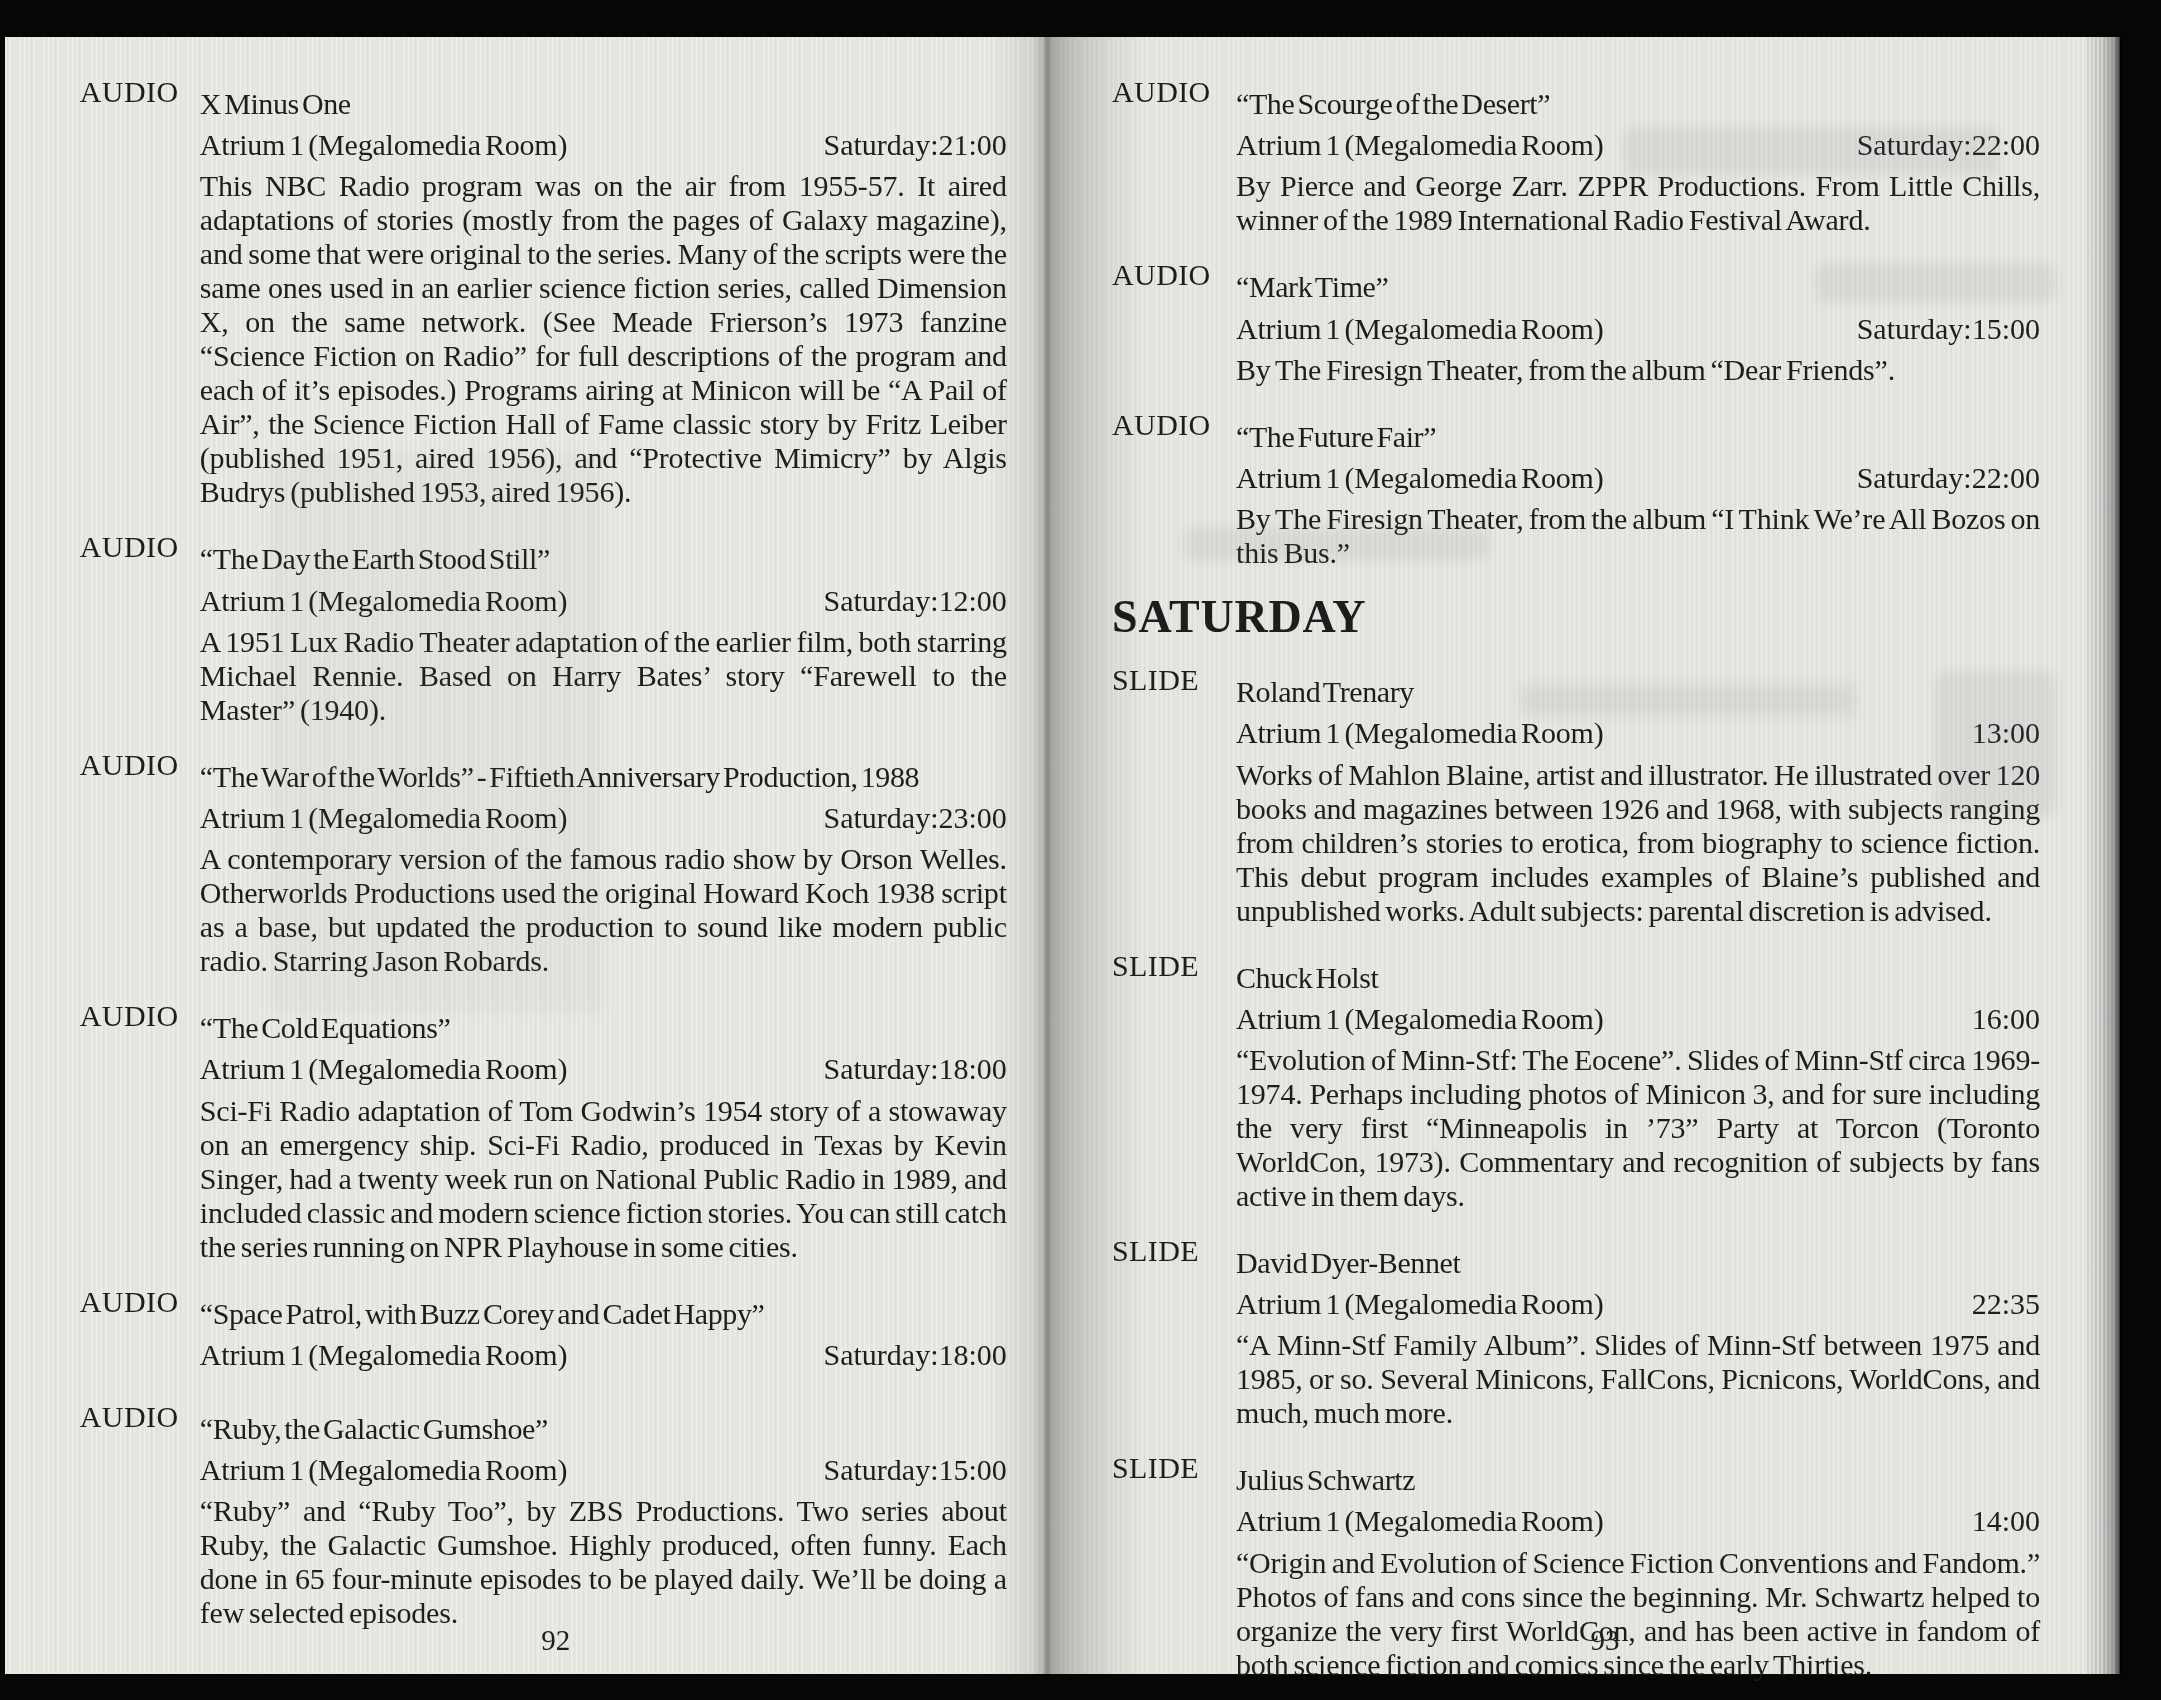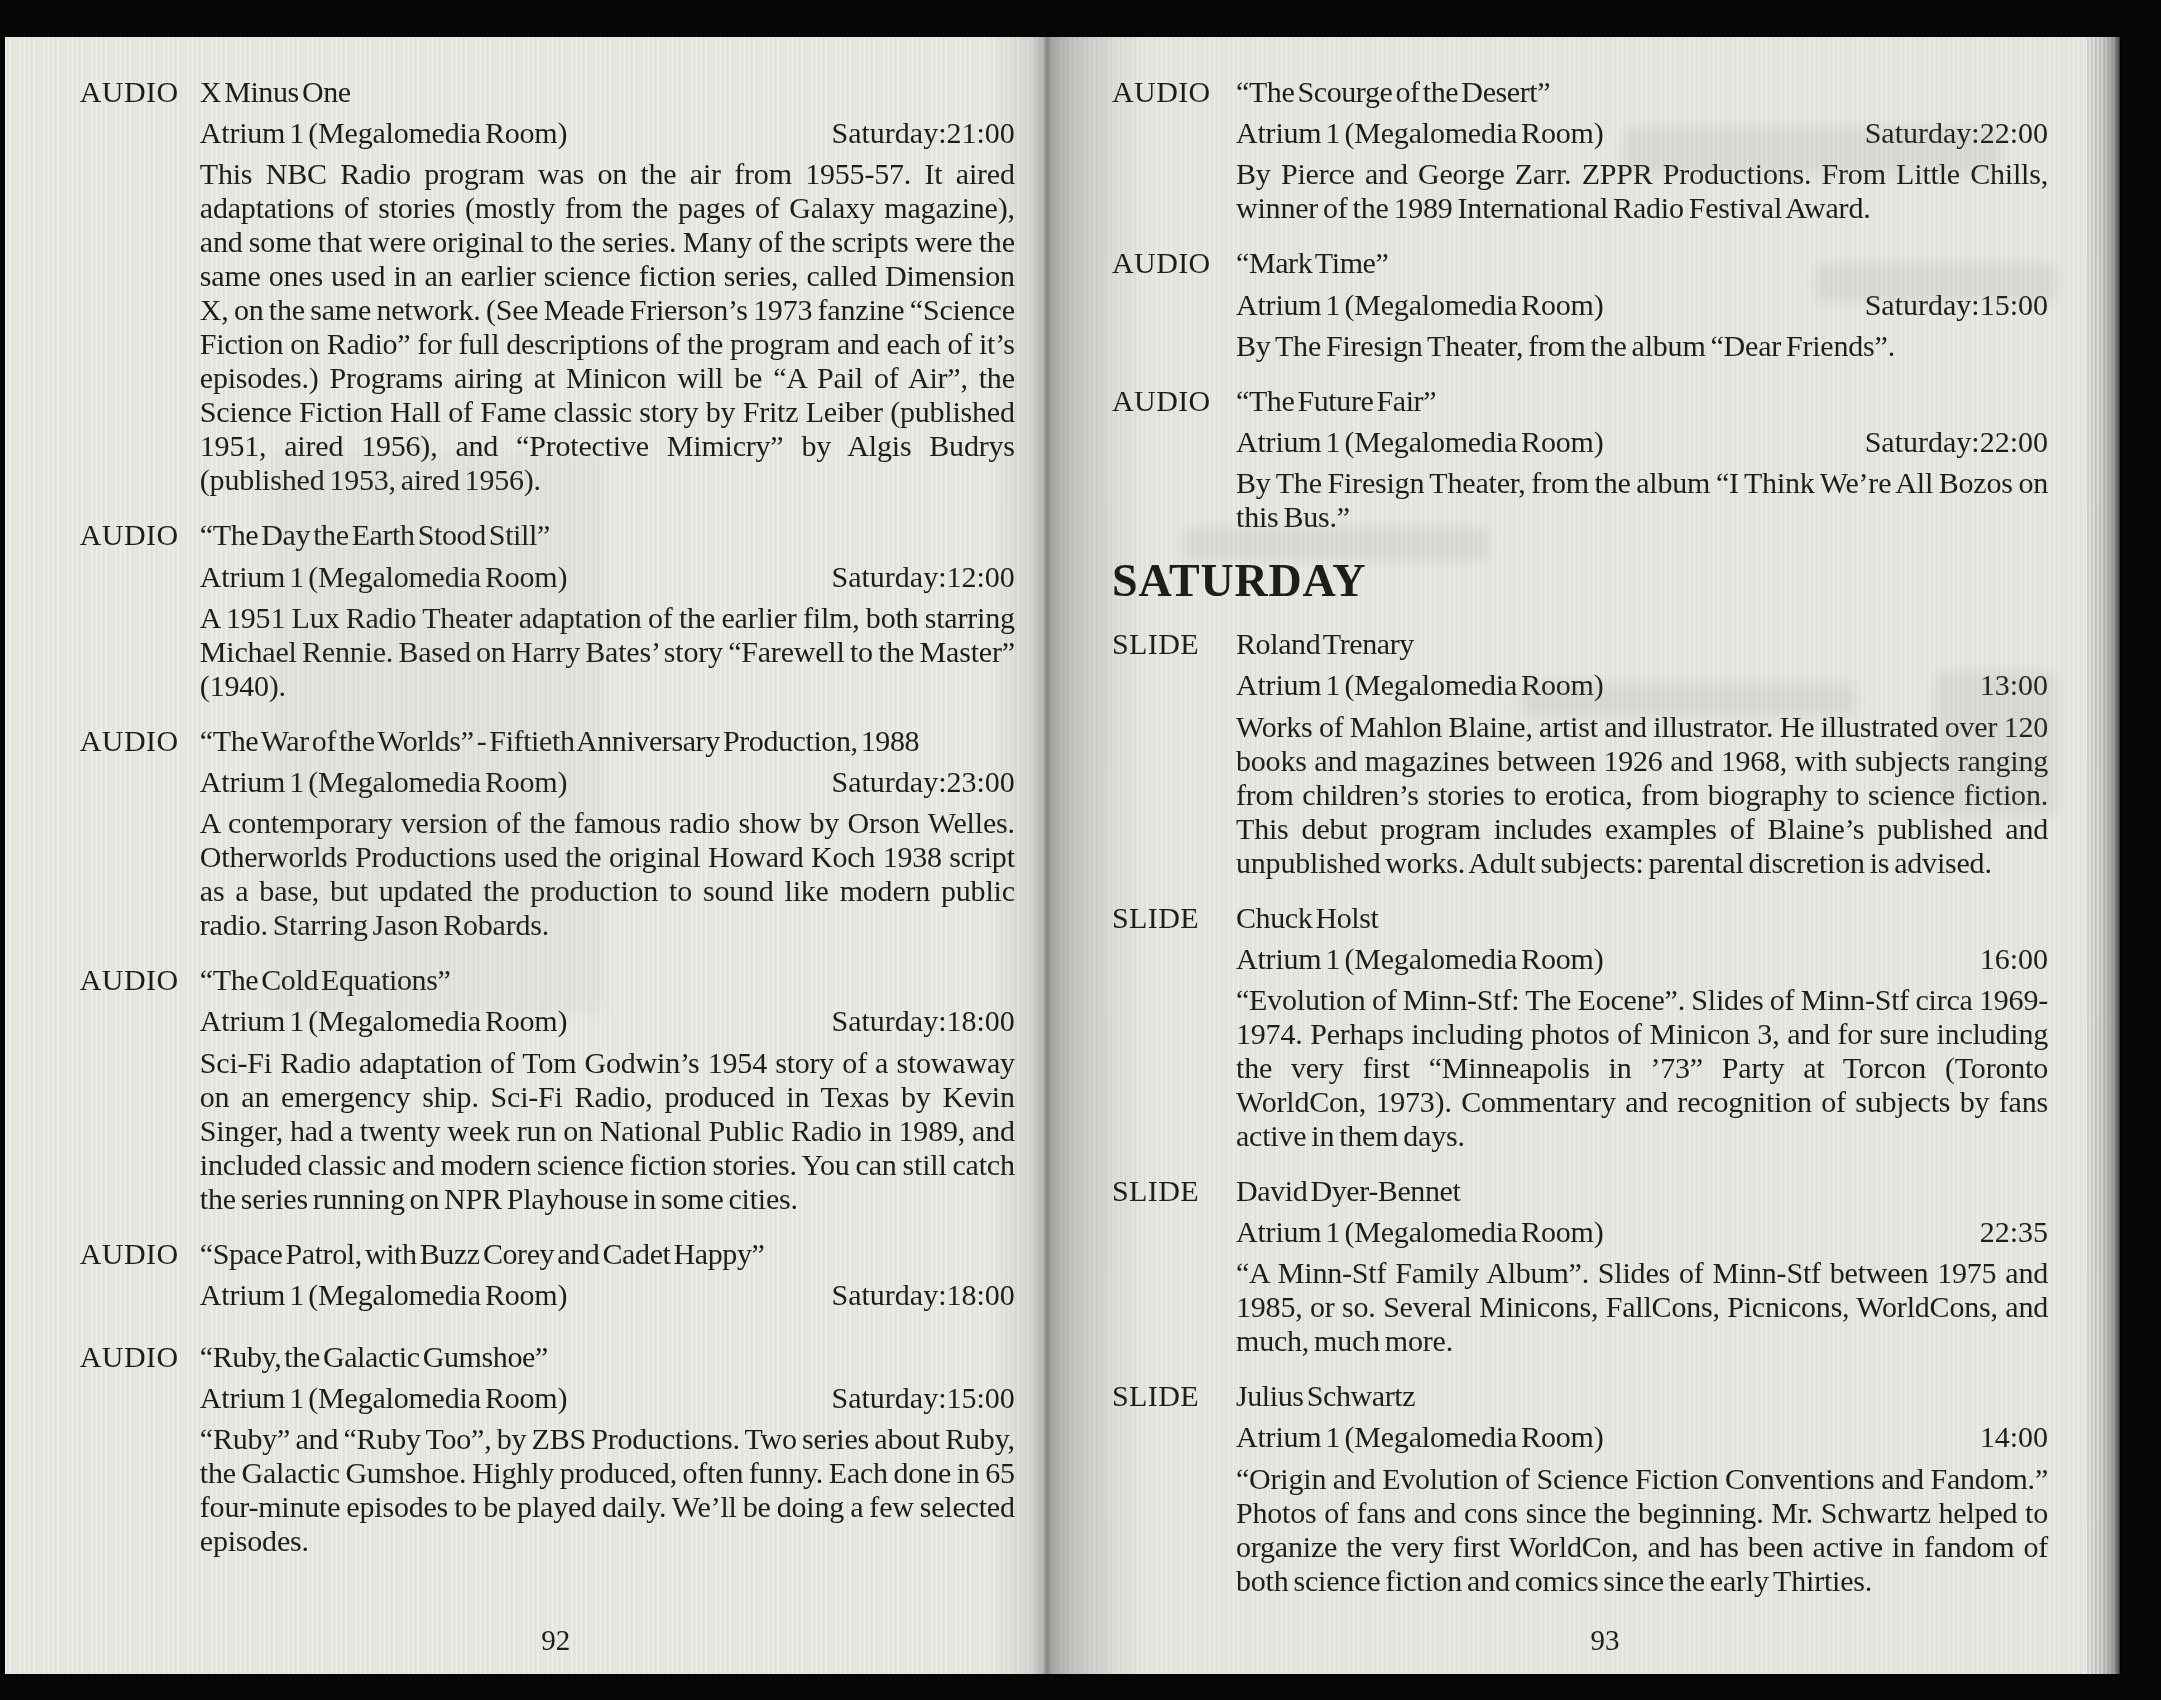--- a/index.html
+++ b/index.html
@@ -49,34 +49,34 @@
         rgba(0,0,0,0.10) 45%,
         rgba(0,0,0,0.30) 78%,
         rgba(0,0,0,0.65) 92%,
         #000 100%),
       repeating-linear-gradient(90deg,
         rgba(255,255,255,0.18) 0 2.4px,
         rgba(0,0,0,0.08) 2.4px 4px);
   }
 
   .content{
-    position:absolute;top:0;left:0;right:8px;
+    position:absolute;top:0;left:0;right:16px;
     box-sizing:border-box;
   }
   .page-left .content{padding:38px 24px 0 75px;}
   .page-right .content{padding:38px 64px 0 66px;}
 
   .entry{display:flex;margin-bottom:21px;}
   .entry-type{
     flex:none;width:120px;
     font-size:30px;line-height:34px;
     letter-spacing:0.4px;
   }
   .page-right .entry-type{width:124px;}
-  .entry-body{flex:1;min-width:0;}
+  .entry-body{flex:1;min-width:0;margin-top:12px;}
   .entry-title{
     font-size:30px;line-height:34px;
     letter-spacing:-0.4px;word-spacing:-4px;
     white-space:nowrap;
     margin-bottom:7.2px;
   }
   .entry-meta{
     display:flex;justify-content:space-between;align-items:flex-end;
     font-size:30px;line-height:34px;
     letter-spacing:-0.2px;word-spacing:-3.2px;

